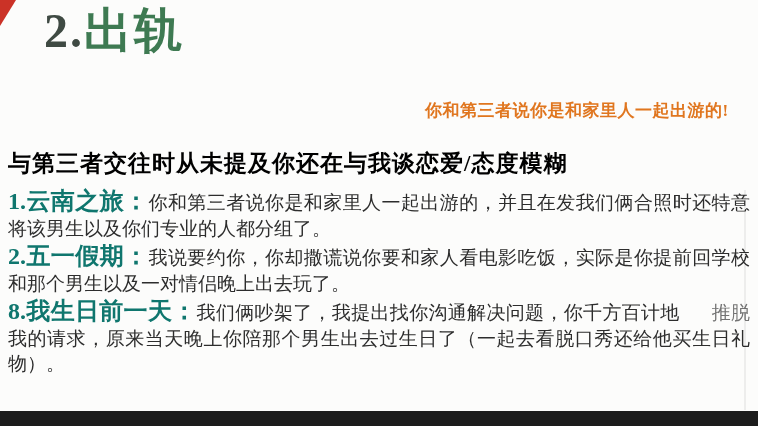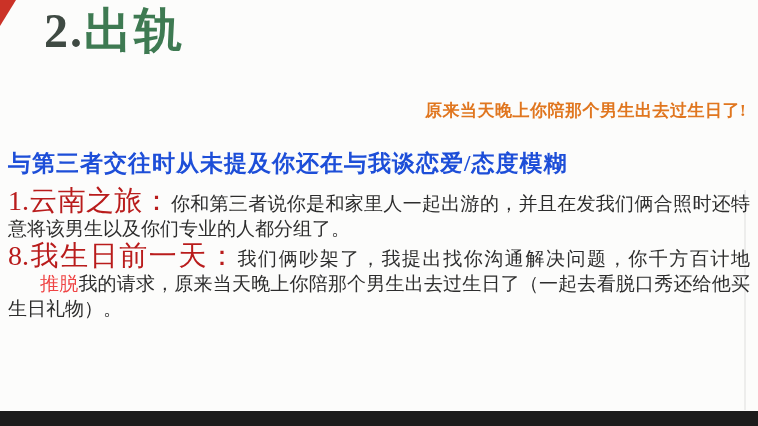--- a/index.html
+++ b/index.html
@@ -38,42 +38,42 @@
     letter-spacing: 0.5px;
     color: #e0761f;
     white-space: nowrap;
   }
   .heading {
     position: absolute;
     left: 8px; top: 148px;
     font-size: 23px;
     font-weight: bold;
     letter-spacing: 1px;
-    color: #1d4ed8;
+    color: #000000;
     white-space: nowrap;
   }
   .content {
     position: absolute;
     left: 8px; top: 186px;
     width: 742px;
     color: #2d2d2d;
   }
   .item {
     margin: 0;
     font-size: 19px;
     line-height: 25px;
     text-align: justify;
   }
   .label {
-    font-size: 28px;
+    font-size: 24px;
     line-height: 30px;
-    font-weight: normal;
-    color: #b91c1c;
+    font-weight: bold;
+    color: #0f766e;
   }
-  .faded { color: #ef4444; margin-left: 32px; }
+  .faded { color: #737373; margin-left: 32px; }
   .edge-line {
     position: absolute;
     right: 12px; top: 190px;
     width: 2px; height: 220px;
     background: rgba(0,0,0,0.06);
   }
   .bottom-bar {
     position: absolute;
     left: 0; bottom: 0;
     width: 758px; height: 15px;
@@ -82,26 +82,27 @@
 </style>
 </head>
 <body>
 
 <div class="slide">
 
   <div class="corner-mark"></div>
 
   <h1 class="title"><span class="title-num">2.</span><span class="title-txt">出轨</span></h1>
 
-  <div class="note">原来当天晚上你陪那个男生出去过生日了!</div>
+  <div class="note">你和第三者说你是和家里人一起出游的!</div>
 
   <div class="heading">与第三者交往时从未提及你还在与我谈恋爱/态度模糊</div>
 
   <div class="content">
     <p class="item"><span class="label">1.云南之旅：</span><span>你和第三者说你是和家里人一起出游的，并且在发我们俩合照时还特意将该男生以及你们专业的人都分组了。</span></p>
+    <p class="item"><span class="label">2.五一假期：</span><span>我说要约你，你却撒谎说你要和家人看电影吃饭，实际是你提前回学校和那个男生以及一对情侣晚上出去玩了。</span></p>
     <p class="item"><span class="label">8.我生日前一天：</span><span>我们俩吵架了，我提出找你沟通解决问题，你千方百计地</span><span class="faded">推脱</span><span>我的请求，原来当天晚上你陪那个男生出去过生日了（一起去看脱口秀还给他买生日礼物）。</span></p>
   </div>
 
   <div class="edge-line"></div>
 
   <div class="bottom-bar"></div>
 
 </div>
 
 </body></html>

